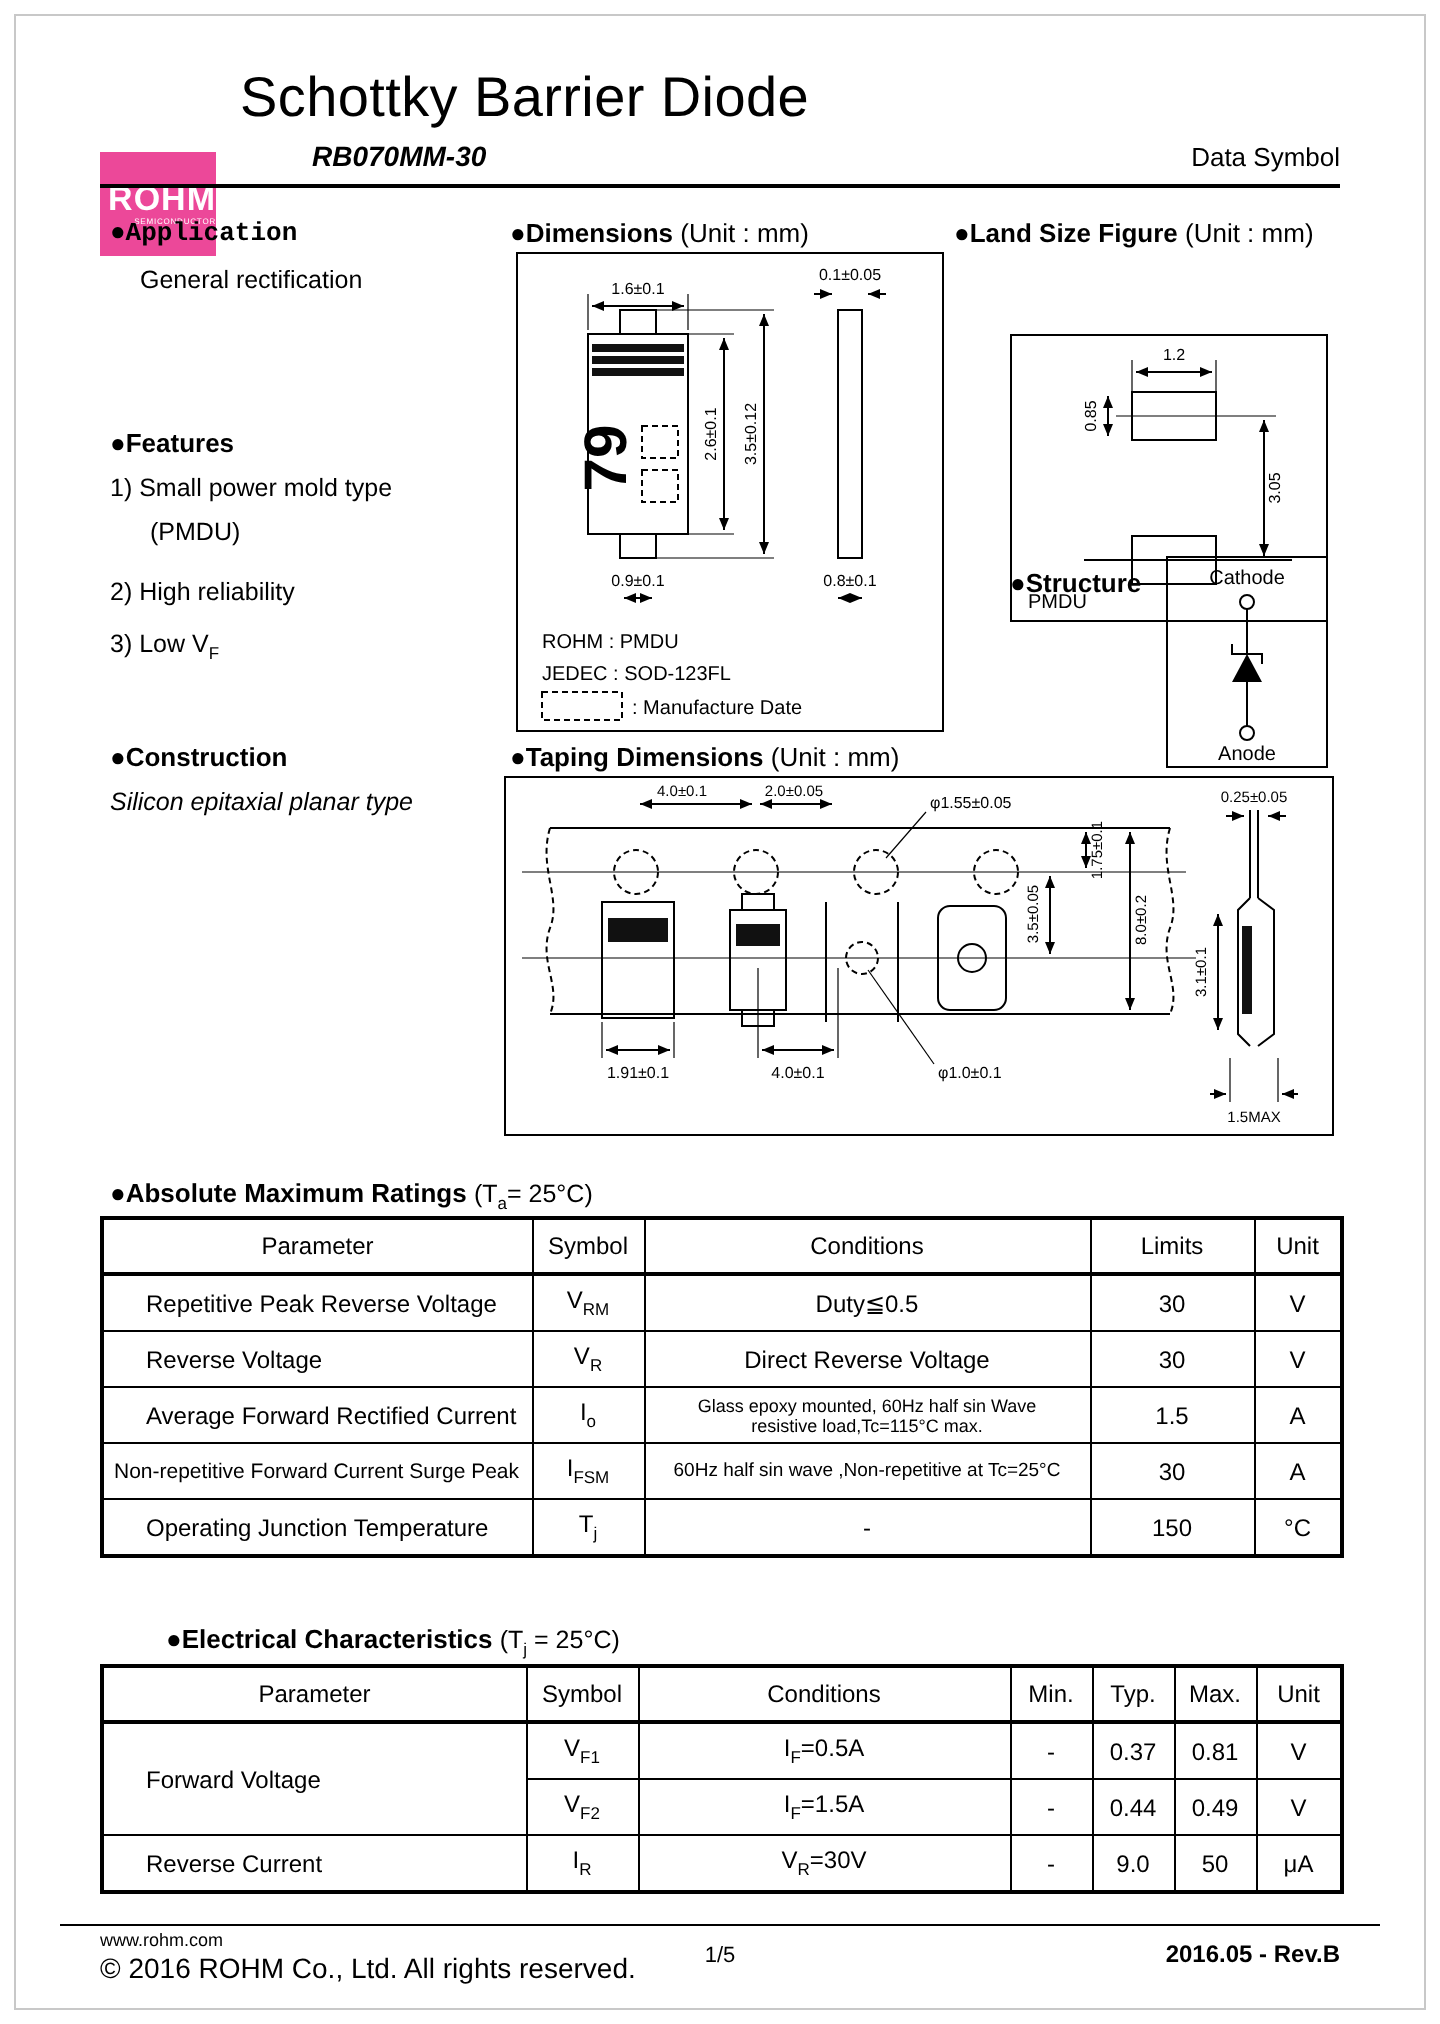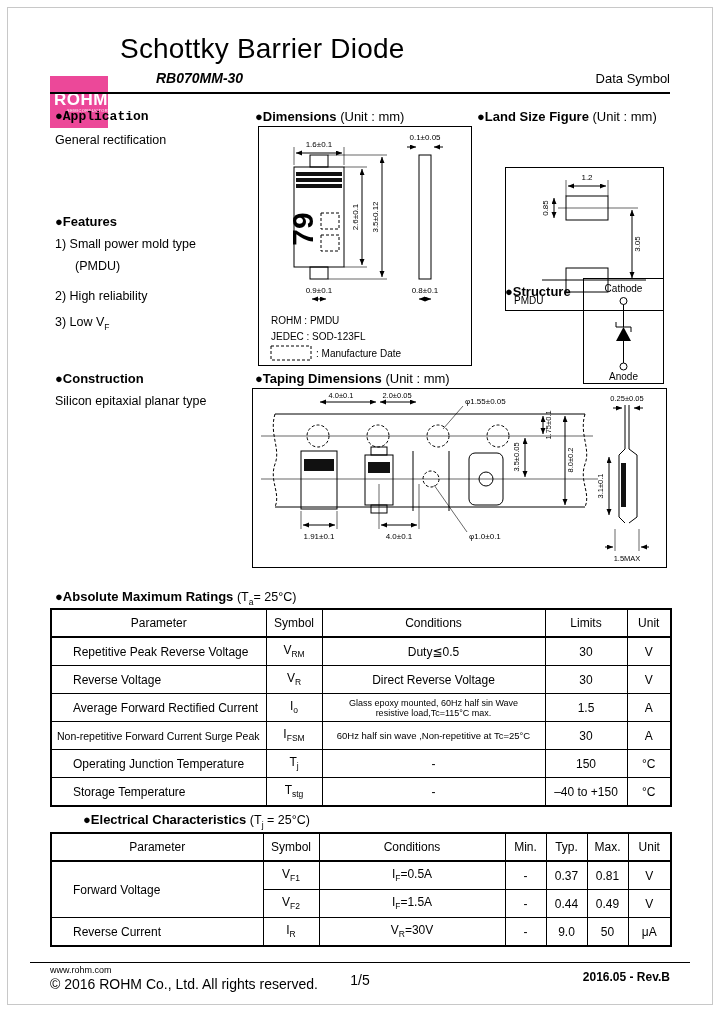--- a/index.html
+++ b/index.html
@@ -37,49 +37,49 @@
   .dt .pl{text-align:left;padding-left:21px;}
   .dt .small{font-size:10.5px;padding-left:5px;}
   .dt .cnd2{font-size:9px;line-height:10px;}
   .dt .cnd3{font-size:9.5px;}
   .dt td{height:25px;}
   .dt sub{font-size:8.5px;}
   
   .f-rule{left:30px;top:962px;width:660px;height:1px;background:#000;}
   .f-url{left:50px;top:965px;font-size:9px;}
   .f-copy{left:50px;top:976px;font-size:14px;}
-  .f-page{left:0;top:972px;width:720px;text-align:center;font-size:14px;}
+  .f-page{left:0;top:972px;width:720px;text-align:center;font-size:11px;}
   .f-rev{right:50px;top:970px;font-size:12px;font-weight:bold;}
 </style>
 </head>
 <body>
 
 <div class="page">
   <div class="frame abs" style="left:7px;top:7px;right:7px;bottom:7px;"></div>
 
   <div class="abs logo">
     <div class="l1">ROHM</div>
     <div class="l2">SEMICONDUCTOR</div>
   </div>
   <div class="abs doc-title">Schottky Barrier Diode</div>
   <div class="abs part-no">RB070MM-30</div>
   <div class="abs doc-type">Data Symbol</div>
   <div class="abs rule"></div>
 
   <div class="abs sh" style="left:55px;top:109px;font-family:Liberation Mono, monospace;">●Application</div>
-  <div class="abs txt" style="left:55px;top:133px;">General rectification</div>
+  <div class="abs txt" style="left:70px;top:133px;">General rectification</div>
 
   <div class="abs sh" style="left:55px;top:214px;">●Features</div>
   <div class="abs txt" style="left:55px;top:237px;">1)  Small power mold type</div>
   <div class="abs txt" style="left:75px;top:259px;">(PMDU)</div>
   <div class="abs txt" style="left:55px;top:289px;">2)  High reliability</div>
   <div class="abs txt" style="left:55px;top:315px;"><span>3)  Low V</span><sub>F</sub></div>
 
   <div class="abs sh" style="left:55px;top:371px;">●Construction</div>
-  <div class="abs txt" style="left:55px;top:394px;">Silicon epitaxial planar type</div>
+  <div class="abs txt" style="left:55px;top:394px;font-style:italic;">Silicon epitaxial planar type</div>
 
   <div class="abs sh" style="left:255px;top:109px;">
     <span>●Dimensions</span> <span class="unit">(Unit : mm)</span>
   </div>
   <div class="abs fig" style="left:258px;top:126px;width:212px;height:238px;">
     <svg width="212" height="238" viewBox="0 0 212 238">
       <defs>
           <marker id="dA" markerWidth="7" markerHeight="6" refX="6" refY="2.5" orient="auto-start-reverse" markerUnits="userSpaceOnUse">
             <path d="M0,0 L6,2.5 L0,5 z" fill="#000"></path>
           </marker>
@@ -283,27 +283,20 @@
         <td>30</td>
         <td>A</td>
       </tr>
       <tr>
         <td class="pl">Operating Junction Temperature</td>
         <td><span>T</span><sub>j</sub></td>
         <td>-</td>
         <td>150</td>
         <td>°C</td>
       </tr>
-      <tr>
-        <td class="pl">Storage Temperature</td>
-        <td><span>T</span><sub>stg</sub></td>
-        <td>-</td>
-        <td>–40 to +150</td>
-        <td>°C</td>
-      </tr>
     </tbody>
   </table>
 
   <div class="abs sh" style="left:55px;top:812px;margin-left:28px;">
     <span>●Electrical Characteristics</span> <span class="cond"><span>(T</span><sub>j</sub><span> = 25°C)</span></span>
   </div>
   <table class="abs dt" style="left:50px;top:832px;width:620px;">
     <colgroup>
         <col style="width:212px">
         <col style="width:56px">

